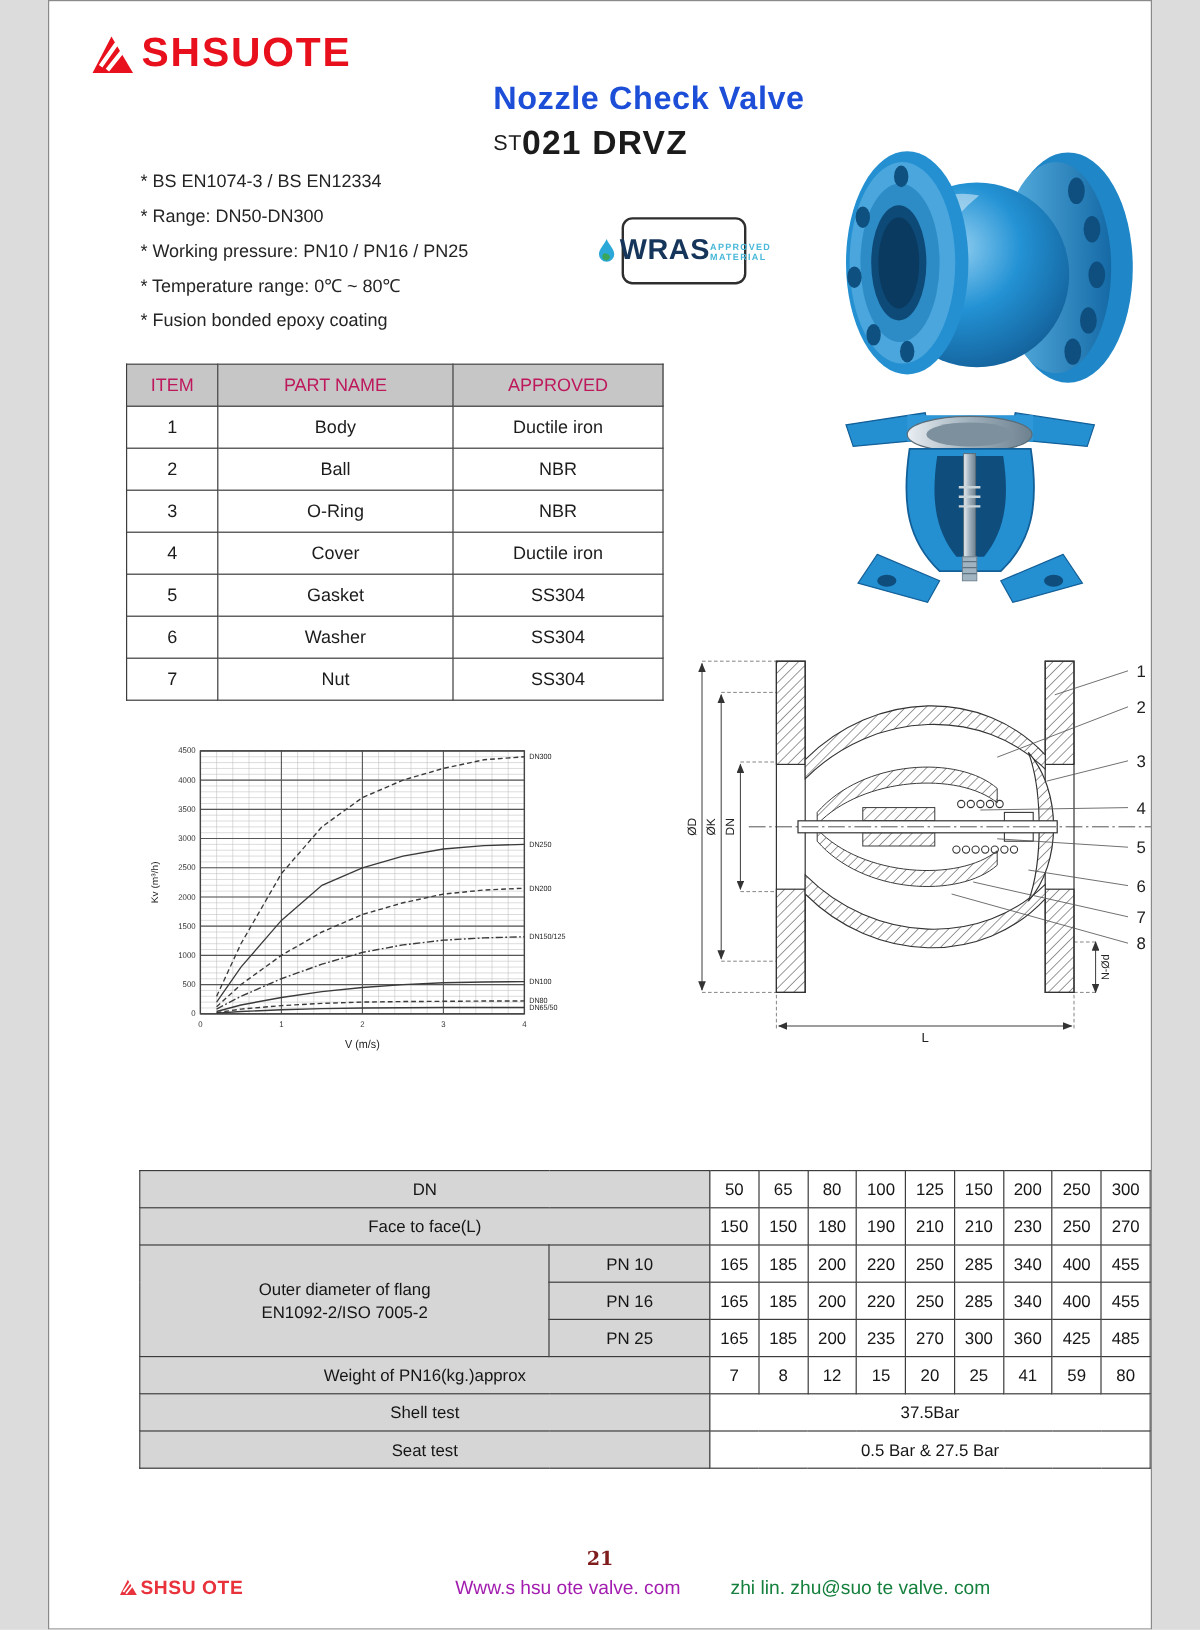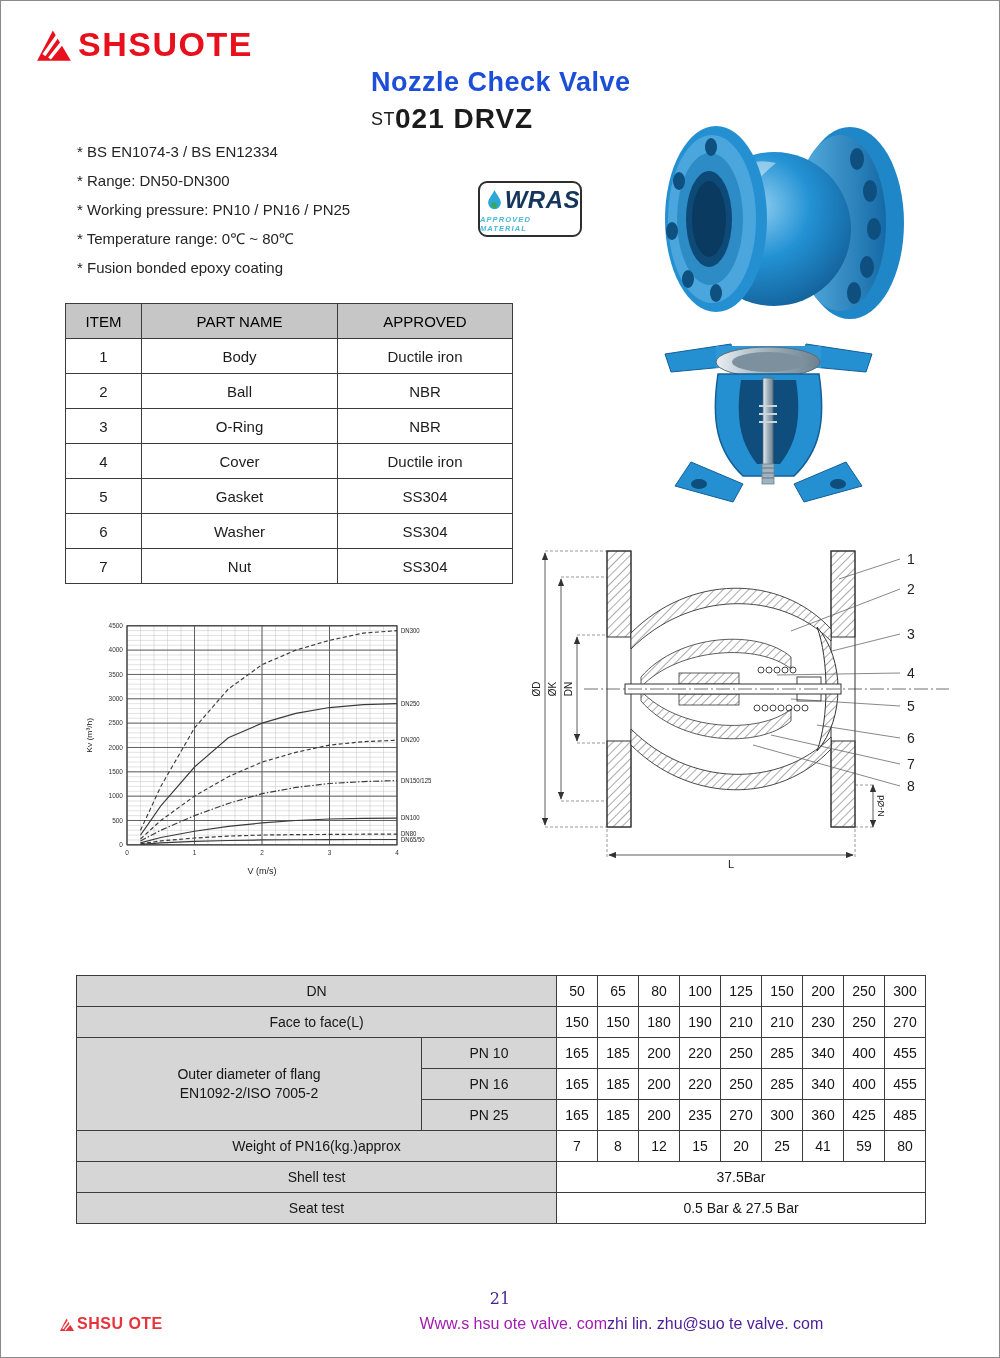--- a/index.html
+++ b/index.html
@@ -1,64 +1,64 @@
 <!DOCTYPE html>
 <html><head>
 <meta charset="utf-8">
 <style>
   html,body{margin:0;padding:0;background:#dcdcdc;}
   .page{
-    position:relative; width:1000px; height:1358px; margin:0 auto;
+    position:relative; width:920px; height:1358px; margin:0 auto;
     background:#ffffff; border:1px solid #8a8a8a; box-sizing:border-box;
     font-family:"Liberation Sans", sans-serif; color:#1c1c1c; overflow:hidden;padding-left:40px;
   }
   
   .logo{position:absolute; left:33px; top:24px; display:flex; align-items:center; gap:4px;}
   .logo-text{font-size:34px; font-weight:bold; color:#e8101c; letter-spacing:1.5px;}
   .title-block{position:absolute; left:370px; top:66px;}
   .doc-title{font-size:27px; font-weight:bold; color:#1d4ed8; letter-spacing:.5px; margin:0;}
   .model-line{margin-top:5px; color:#1b1b1b;}
   .model-prefix{font-size:18px; font-weight:500; vertical-align:3px; letter-spacing:.5px;}
   .model-name{font-size:28px; font-weight:bold; letter-spacing:1px;}
   
   .specs{position:absolute; left:76px; top:136px; list-style:none; margin:0; padding:0;}
   .specs li{font-size:15px; line-height:29px; color:#252525;}
   
   .wras{position:absolute; left:477px; top:180px; width:100px; height:52px;
         border:2.5px solid #2e2e2e; border-radius:9px; background:#fff;
-        display:flex; flex-direction:column; align-items:flex-end; justify-content:center;font-style:italic;}
+        display:flex; align-items:center; justify-content:center;}
   .wras-top{display:flex; align-items:center; gap:2px;}
   .wras-name{font-size:24px; font-weight:bold; color:#16355a; letter-spacing:.5px;}
   .wras-sub{font-size:7.5px; font-weight:bold; color:#49b8d8; letter-spacing:1.1px; margin-top:1px;}
   
   .photo1{position:absolute; left:653px; top:120px;}
   .photo2{position:absolute; left:660px; top:335px;}
   
   .parts-table{position:absolute; left:64px; top:302px; border-collapse:collapse; table-layout:fixed;}
   .parts-table th,.parts-table td{border:1.5px solid #3c3c3c; text-align:center; vertical-align:middle;
       height:34px; font-size:15px; padding:0;}
-  .parts-table th{background:#c6c6c6; font-weight:normal; color:#000000;}
+  .parts-table th{background:#c6c6c6; font-weight:normal; color:#be185d;}
   
   .chart-wrap{position:absolute; left:80px; top:612px;}
   
   .drawing-wrap{position:absolute; left:528px; top:536px;}
   
   .dims-table{position:absolute; left:75px; top:974px; border-collapse:collapse; table-layout:fixed;}
   .dims-table td{border:1.5px solid #3c3c3c; text-align:center; vertical-align:middle;
       height:30px; font-size:14px; padding:0; color:#161616;}
   .dims-table .lab{background:#d6d6d6;}
   .flange-cell div{line-height:19px;}
   
   .page-num{position:absolute; left:0; top:1288px; width:100%; text-align:center;
-      font-family:"DejaVu Serif", serif; font-size:16px; color:#4c1d95;}
+      font-family:"DejaVu Serif", serif; font-size:16px; color:#7f1d1d;font-weight:bold;}
   .footer-row{position:absolute; left:0; top:1314px; width:100%; display:flex; align-items:center;}
-  .footer-logo{margin-left:58px; display:flex; align-items:center; gap:2px; width:220px;}
+  .footer-logo{margin-left:58px; display:flex; align-items:flex-start; gap:2px; width:220px;}
   .footer-logo-text{font-size:16px; font-weight:bold; color:#e8323c; letter-spacing:.5px;}
   .footer-site{flex:1; text-align:right; font-size:16px; color:#a21caf;}
-  .footer-email{width:300px; text-align:left; margin-right:92px; font-size:16px; color:#4c1d95; white-space:nowrap;}
+  .footer-email{width:300px; text-align:center; margin-right:92px; font-size:16px; color:#15803d; white-space:nowrap;}
 </style>
 </head>
 <body>
 
 <div class="page">
 
   <div class="logo">
     <svg width="40" height="36" viewBox="0 0 34 32">
       <path d="M2 30 L16 3 L32 30 Z" fill="#e8101c"></path>
       <path d="M8 25 L20 8 M13 28 L25 13" stroke="#ffffff" stroke-width="3.2" fill="none"></path>

